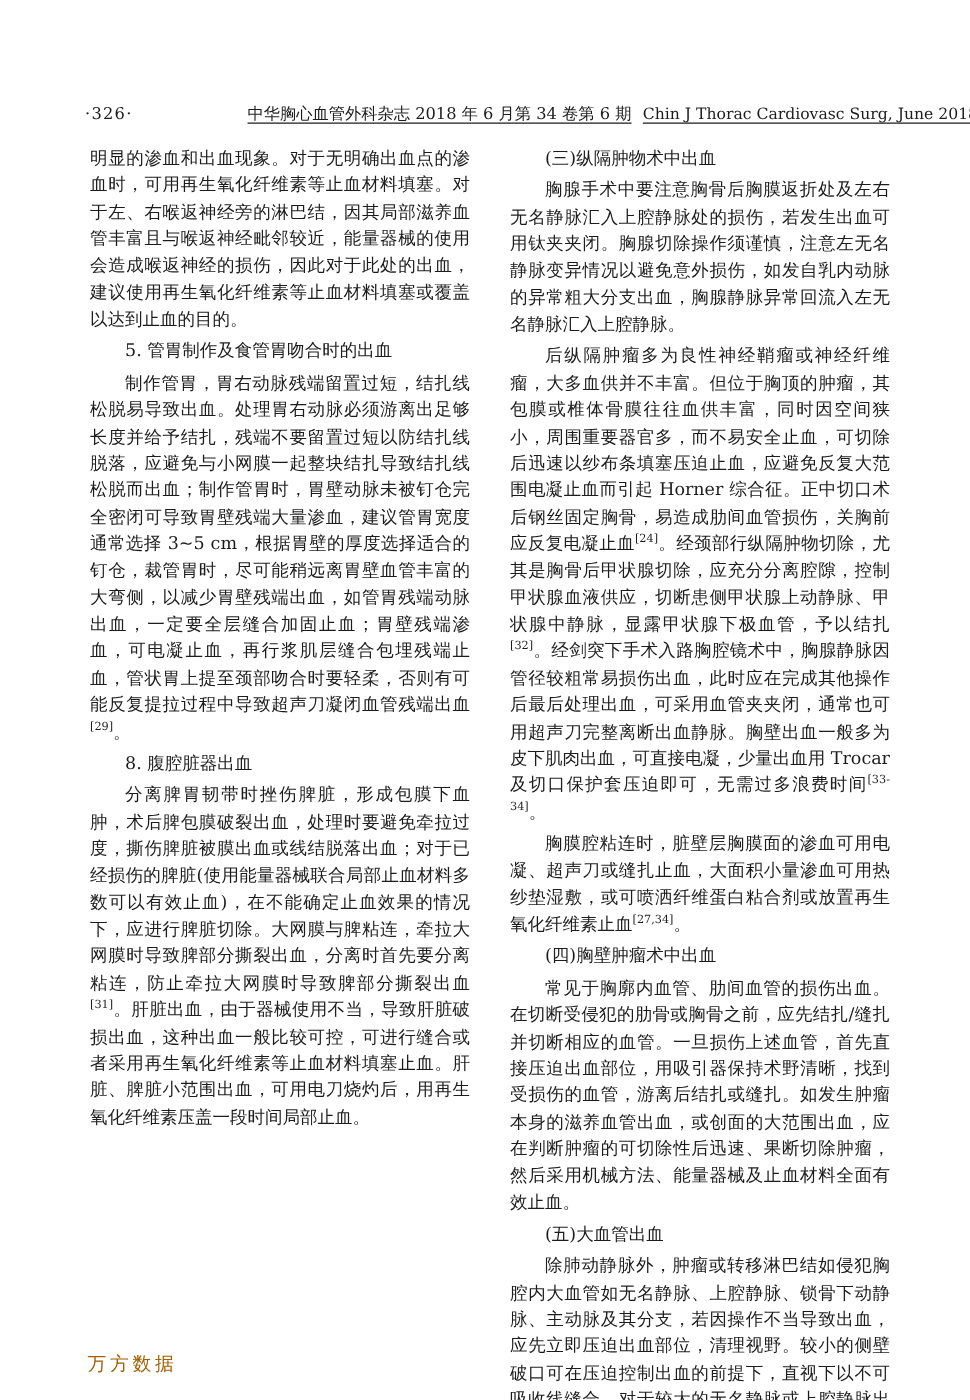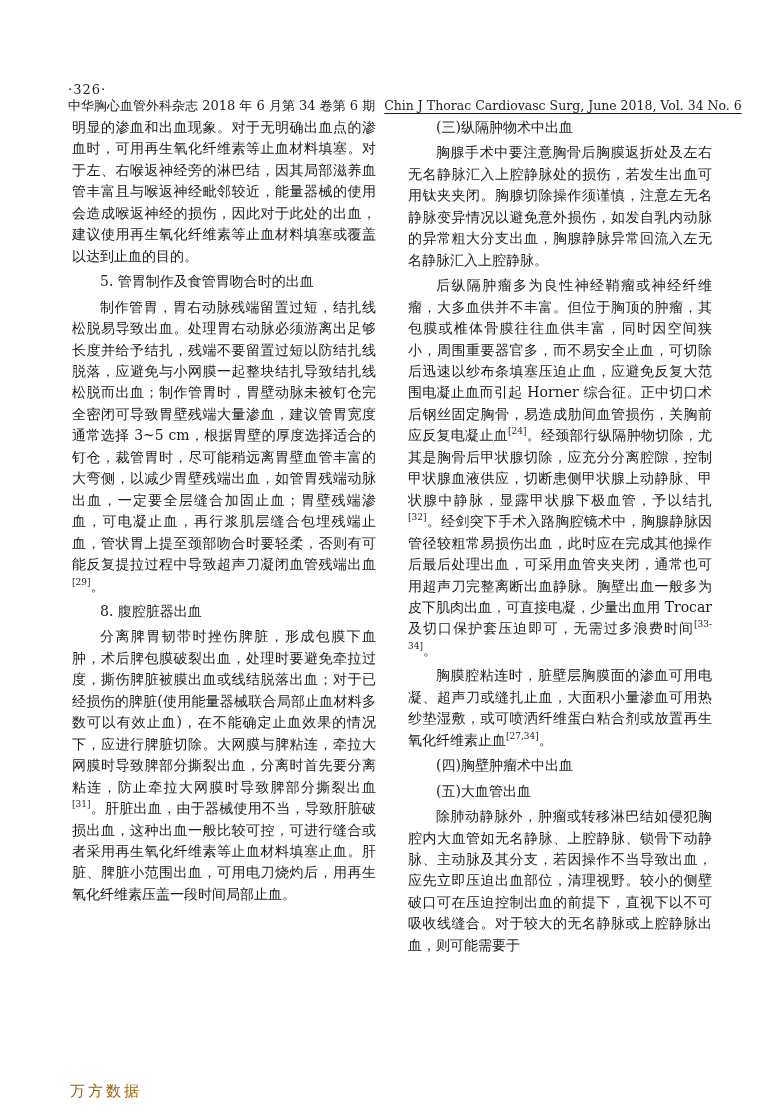--- a/index.html
+++ b/index.html
@@ -13,33 +13,33 @@
     overflow: hidden;
   }
   .header-row {
     position: absolute;
     top: 82px;
     left: 68px;
     width: 656px;
     display: flex;
     align-items: baseline;
     font-size: 13px;
-    flex-direction: column;
   }
   .page-num {
     width: 130px;
     flex: 0 0 auto;
     letter-spacing: 1px;
   }
   .journal-line {
     flex: 1 1 auto;
     text-align: center;
     white-space: nowrap;
   }
   .journal-cn {
+    text-decoration: underline;
     text-underline-offset: 3px;
   }
   .journal-en {
     font-size: 12.5px;
     margin-left: 9px;
     text-decoration: underline;
     text-underline-offset: 3px;
   }
   .content {
     position: absolute;
@@ -90,20 +90,21 @@
         <p class="paragraph">制作管胃，胃右动脉残端留置过短，结扎线松脱易导致出血。处理胃右动脉必须游离出足够长度并给予结扎，残端不要留置过短以防结扎线脱落，应避免与小网膜一起整块结扎导致结扎线松脱而出血；制作管胃时，胃壁动脉未被钉仓完全密闭可导致胃壁残端大量渗血，建议管胃宽度通常选择 3~5 cm，根据胃壁的厚度选择适合的钉仓，裁管胃时，尽可能稍远离胃壁血管丰富的大弯侧，以减少胃壁残端出血，如管胃残端动脉出血，一定要全层缝合加固止血；胃壁残端渗血，可电凝止血，再行浆肌层缝合包埋残端止血，管状胃上提至颈部吻合时要轻柔，否则有可能反复提拉过程中导致超声刀凝闭血管残端出血<sup>[29]</sup>。</p>
         <p class="heading">8. 腹腔脏器出血</p>
         <p class="paragraph">分离脾胃韧带时挫伤脾脏，形成包膜下血肿，术后脾包膜破裂出血，处理时要避免牵拉过度，撕伤脾脏被膜出血或线结脱落出血；对于已经损伤的脾脏(使用能量器械联合局部止血材料多数可以有效止血)，在不能确定止血效果的情况下，应进行脾脏切除。大网膜与脾粘连，牵拉大网膜时导致脾部分撕裂出血，分离时首先要分离粘连，防止牵拉大网膜时导致脾部分撕裂出血<sup>[31]</sup>。肝脏出血，由于器械使用不当，导致肝脏破损出血，这种出血一般比较可控，可进行缝合或者采用再生氧化纤维素等止血材料填塞止血。肝脏、脾脏小范围出血，可用电刀烧灼后，用再生氧化纤维素压盖一段时间局部止血。</p>
       </div>
     <div class="col" id="col-right">
         <p class="heading">(三)纵隔肿物术中出血</p>
         <p class="paragraph">胸腺手术中要注意胸骨后胸膜返折处及左右无名静脉汇入上腔静脉处的损伤，若发生出血可用钛夹夹闭。胸腺切除操作须谨慎，注意左无名静脉变异情况以避免意外损伤，如发自乳内动脉的异常粗大分支出血，胸腺静脉异常回流入左无名静脉汇入上腔静脉。</p>
         <p class="paragraph">后纵隔肿瘤多为良性神经鞘瘤或神经纤维瘤，大多血供并不丰富。但位于胸顶的肿瘤，其包膜或椎体骨膜往往血供丰富，同时因空间狭小，周围重要器官多，而不易安全止血，可切除后迅速以纱布条填塞压迫止血，应避免反复大范围电凝止血而引起 Horner 综合征。正中切口术后钢丝固定胸骨，易造成肋间血管损伤，关胸前应反复电凝止血<sup>[24]</sup>。经颈部行纵隔肿物切除，尤其是胸骨后甲状腺切除，应充分分离腔隙，控制甲状腺血液供应，切断患侧甲状腺上动静脉、甲状腺中静脉，显露甲状腺下极血管，予以结扎<sup>[32]</sup>。经剑突下手术入路胸腔镜术中，胸腺静脉因管径较粗常易损伤出血，此时应在完成其他操作后最后处理出血，可采用血管夹夹闭，通常也可用超声刀完整离断出血静脉。胸壁出血一般多为皮下肌肉出血，可直接电凝，少量出血用 Trocar 及切口保护套压迫即可，无需过多浪费时间<sup>[33-34]</sup>。</p>
         <p class="paragraph">胸膜腔粘连时，脏壁层胸膜面的渗血可用电凝、超声刀或缝扎止血，大面积小量渗血可用热纱垫湿敷，或可喷洒纤维蛋白粘合剂或放置再生氧化纤维素止血<sup>[27,34]</sup>。</p>
         <p class="heading">(四)胸壁肿瘤术中出血</p>
+        <p class="paragraph">常见于胸廓内血管、肋间血管的损伤出血。在切断受侵犯的肋骨或胸骨之前，应先结扎/缝扎并切断相应的血管。一旦损伤上述血管，首先直接压迫出血部位，用吸引器保持术野清晰，找到受损伤的血管，游离后结扎或缝扎。如发生肿瘤本身的滋养血管出血，或创面的大范围出血，应在判断肿瘤的可切除性后迅速、果断切除肿瘤，然后采用机械方法、能量器械及止血材料全面有效止血。</p>
         <p class="heading">(五)大血管出血</p>
         <p class="paragraph">除肺动静脉外，肿瘤或转移淋巴结如侵犯胸腔内大血管如无名静脉、上腔静脉、锁骨下动静脉、主动脉及其分支，若因操作不当导致出血，应先立即压迫出血部位，清理视野。较小的侧壁破口可在压迫控制出血的前提下，直视下以不可吸收线缝合。对于较大的无名静脉或上腔静脉出血，则可能需要于</p>
       </div>
   </div>
 
   <div class="watermark">万方数据</div>
 
 </div>
 
 </body></html>

